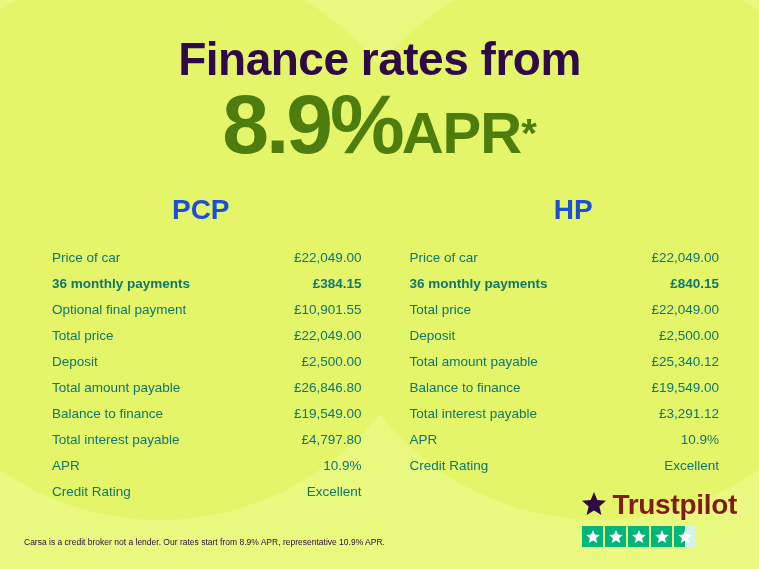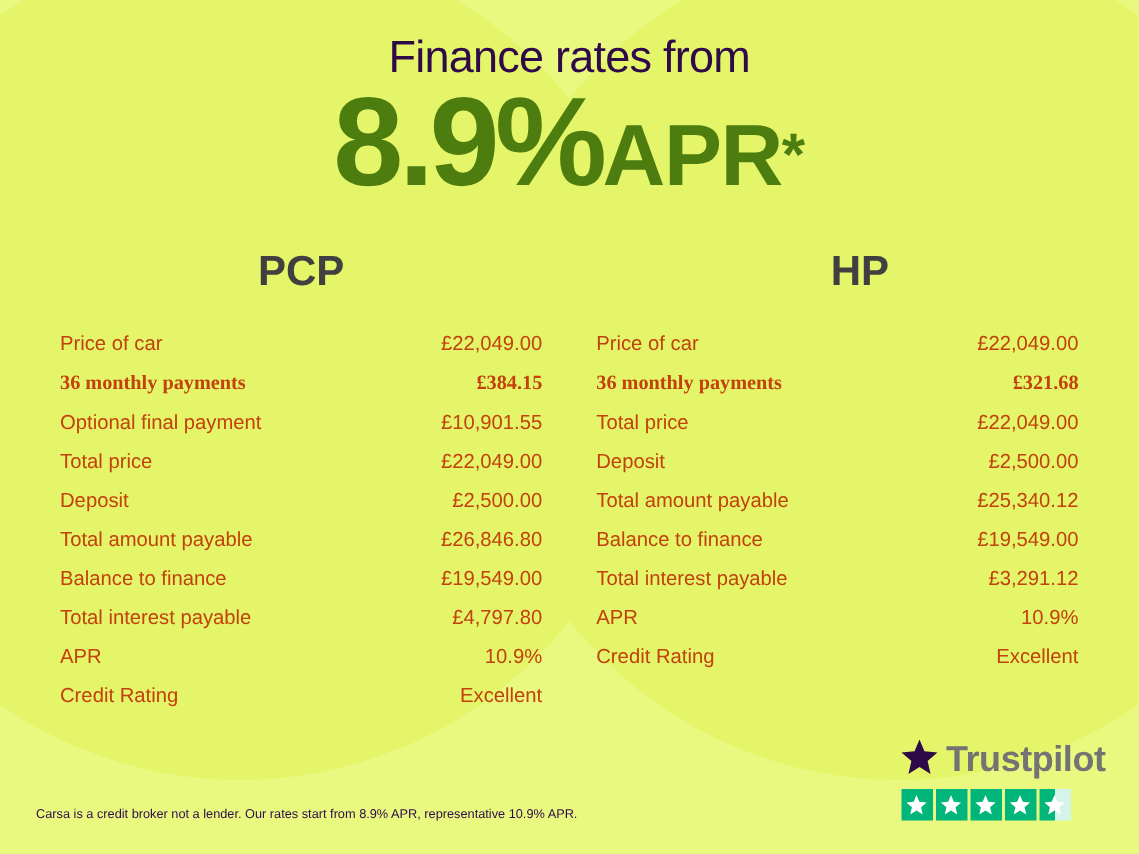--- a/index.html
+++ b/index.html
@@ -28,24 +28,24 @@
   }
   .content {
     position: relative;
     z-index: 2;
     width: 759px;
     height: 569px;
   }
   .headline {
     text-align: center;
     color: #2e0a48;
-    font-size: 30px;
-    font-weight: normal;
+    font-size: 46px;
+    font-weight: bold;
     letter-spacing: -0.5px;
-    padding-top: 22px;
+    padding-top: 32px;
   }
   .apr-line {
     text-align: center;
     color: #4d7c0f;
     margin-top: -4px;
     white-space: nowrap;
   }
   .apr-big {
     font-size: 84px;
     font-weight: bold;
@@ -68,34 +68,35 @@
     display: flex;
     margin-top: 28px;
     padding: 0 22px;
   }
   .col {
     width: 50%;
     padding: 0 18px;
   }
   .col-title {
     text-align: center;
-    color: #404040;
+    color: #1d4ed8;
     font-size: 28px;
     font-weight: bold;
     margin-bottom: 18px;
   }
   .col-title.right { padding-left: 30px; }
   .row {
     display: flex;
     justify-content: space-between;
     font-size: 13.5px;
-    color: #c2410c;
+    color: #0f766e;
     padding: 5.5px 0;
-  }
-  .row.bold .label, .row.bold .value { font-weight: bold; font-family: Liberation Serif, serif; }
+    margin-left: 12px;
+  }
+  .row.bold .label, .row.bold .value { font-weight: bold; }
   .label { text-align: left; }
   .value { text-align: left; }
   .footer {
     position: absolute;
     left: 24px;
     bottom: 20px;
     font-size: 8.5px;
     color: #2e0a48;
     line-height: 1.5;
     max-width: 420px;
@@ -106,22 +107,22 @@
     right: 22px;
     bottom: 22px;
     text-align: left;
   }
   .tp-head {
     display: flex;
     align-items: center;
     gap: 6px;
   }
   .tp-name {
-    color: #737373;
-    font-size: 24px;
+    color: #7f1d1d;
+    font-size: 28px;
     font-weight: bold;
     letter-spacing: -0.3px;
   }
   .tp-stars {
     display: flex;
     gap: 2px;
     margin-top: 5px;
   }
   .tp-star {
     width: 21px; height: 21px;
@@ -198,21 +199,21 @@
 
     <div class="col">
       <div class="col-title right">HP</div>
 
       <div class="row">
         <span class="label">Price of car</span>
         <span class="value">£22,049.00</span>
       </div>
       <div class="row bold">
         <span class="label">36 monthly payments</span>
-        <span class="value">£321.68</span>
+        <span class="value">£840.15</span>
       </div>
       <div class="row">
         <span class="label">Total price</span>
         <span class="value">£22,049.00</span>
       </div>
       <div class="row">
         <span class="label">Deposit</span>
         <span class="value">£2,500.00</span>
       </div>
       <div class="row">

